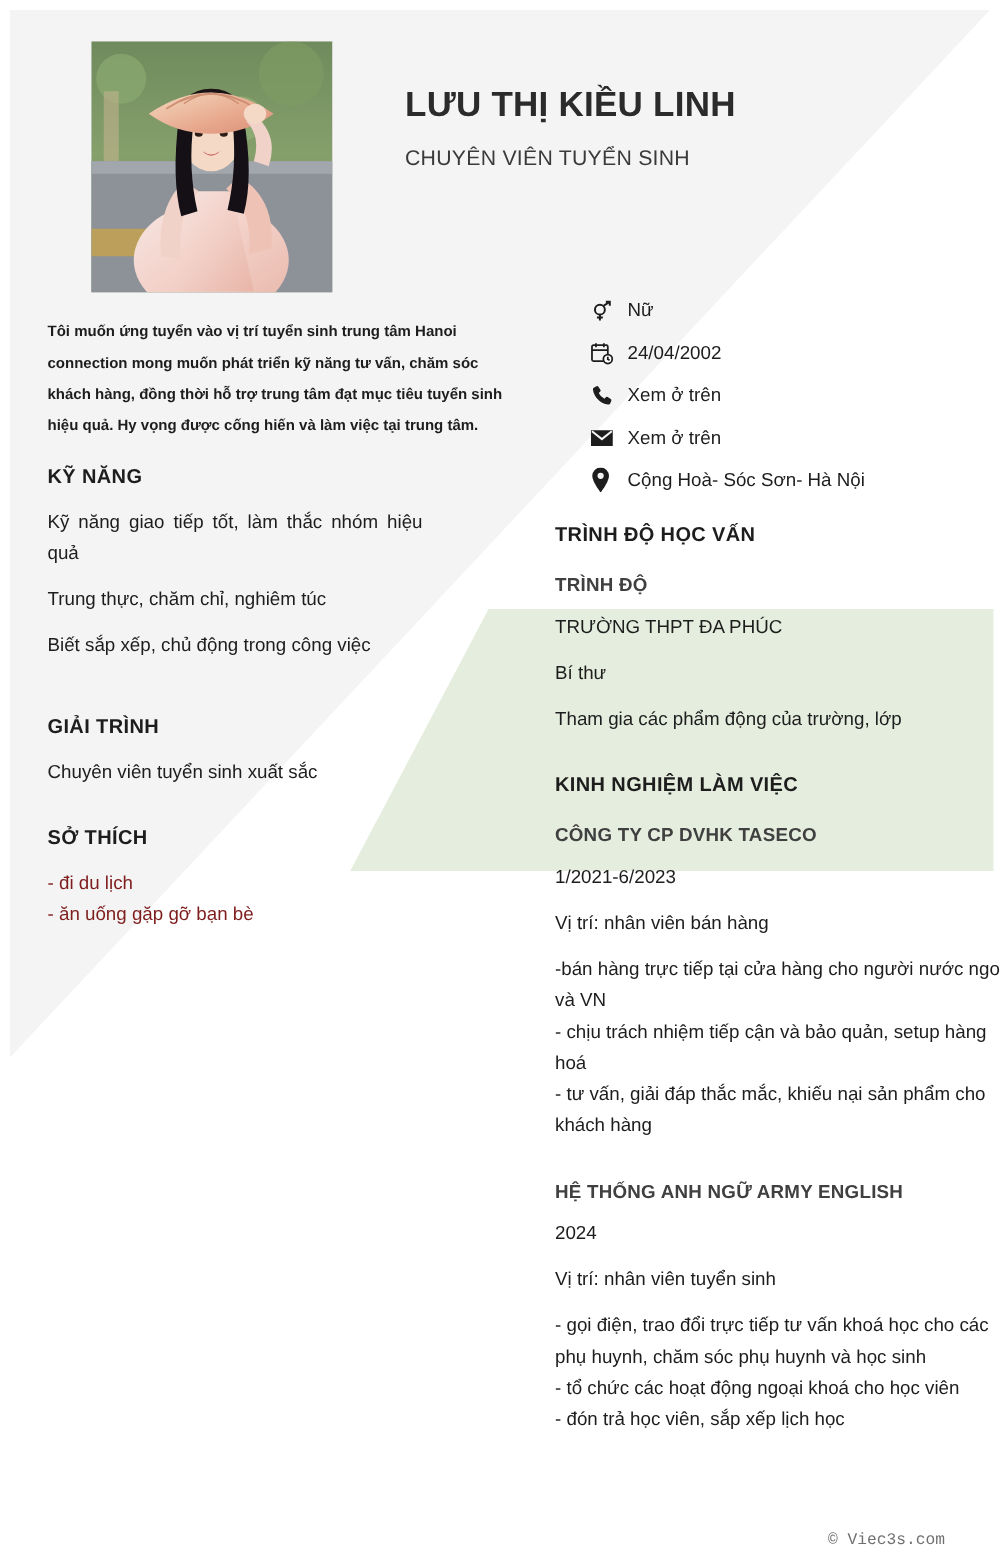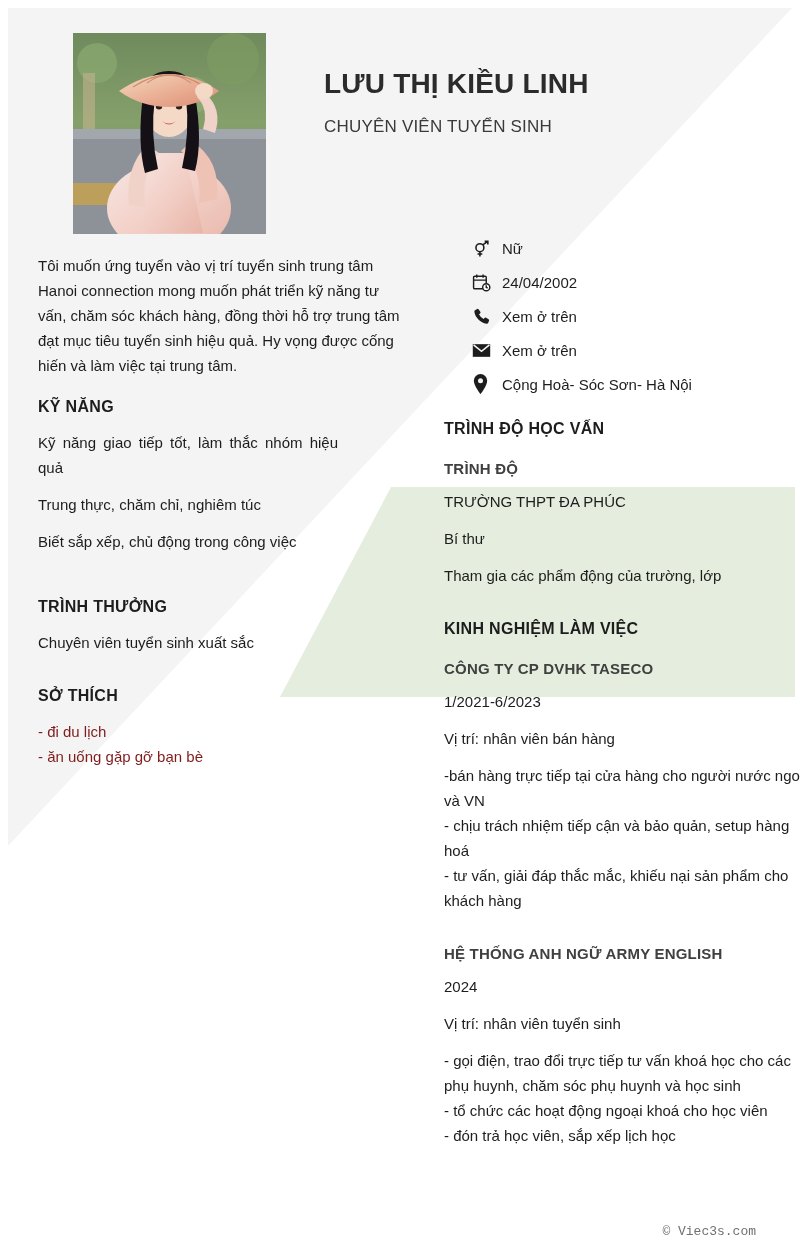--- a/index.html
+++ b/index.html
@@ -58,22 +58,22 @@
     width: 30px; height: 22px; flex: 0 0 30px;
     display: flex; align-items: center; justify-content: flex-start;
     color: #1d1d1d;
   }
   .c-ico svg { display: block; }
   .c-txt { font-size: 15px; color: #1d1d1d; white-space: nowrap; }
 
   
   .leftcol { position: absolute; left: 38px; top: 253px; width: 372px; z-index: 3; }
   .objective {
-    font-size: 15px; line-height: 25px; color: #1d1d1d;
-    width: 372px; margin-bottom: 20px;
+    font-size: 12px; line-height: 25px; color: #1d1d1d;
+    width: 372px; margin-bottom: 20px; font-weight: bold;
   }
   .sec-title {
     font-size: 16px; font-weight: bold; color: #1d1d1d;
     letter-spacing: .3px; margin-bottom: 14px;
   }
   .skill { font-size: 15px; line-height: 25px; color: #1d1d1d; margin-bottom: 12px; }
   .skill.just { text-align: justify; width: 300px; }
   .award { font-size: 15px; line-height: 25px; color: #1d1d1d; }
   .hobby { font-size: 15px; line-height: 25px; color: #7f1d1d; }
   .gap-l { height: 32px; }
@@ -211,21 +211,21 @@
 
   <div class="leftcol">
     <div class="objective">Tôi muốn ứng tuyển vào vị trí tuyển sinh trung tâm Hanoi connection mong muốn phát triển kỹ năng tư vấn, chăm sóc khách hàng, đồng thời hỗ trợ trung tâm đạt mục tiêu tuyển sinh hiệu quả. Hy vọng được cống hiến và làm việc tại trung tâm.</div>
 
     <div class="sec-title">KỸ NĂNG</div>
     <div class="skill just">Kỹ năng giao tiếp tốt, làm thắc nhóm hiệu quả</div>
     <div class="skill">Trung thực, chăm chỉ, nghiêm túc</div>
     <div class="skill">Biết sắp xếp, chủ động trong công việc</div>
 
     <div class="gap-l"></div>
-    <div class="sec-title">TRÌNH THƯỞNG</div>
+    <div class="sec-title">GIẢI TRÌNH</div>
     <div class="award">Chuyên viên tuyển sinh xuất sắc</div>
 
     <div class="gap-l"></div>
     <div class="sec-title">SỞ THÍCH</div>
     <div class="hobby">- đi du lịch</div>
     <div class="hobby">- ăn uống gặp gỡ bạn bè</div>
   </div>
 
   <div class="rightcol">
     <div class="r-head">TRÌNH ĐỘ HỌC VẤN</div>

